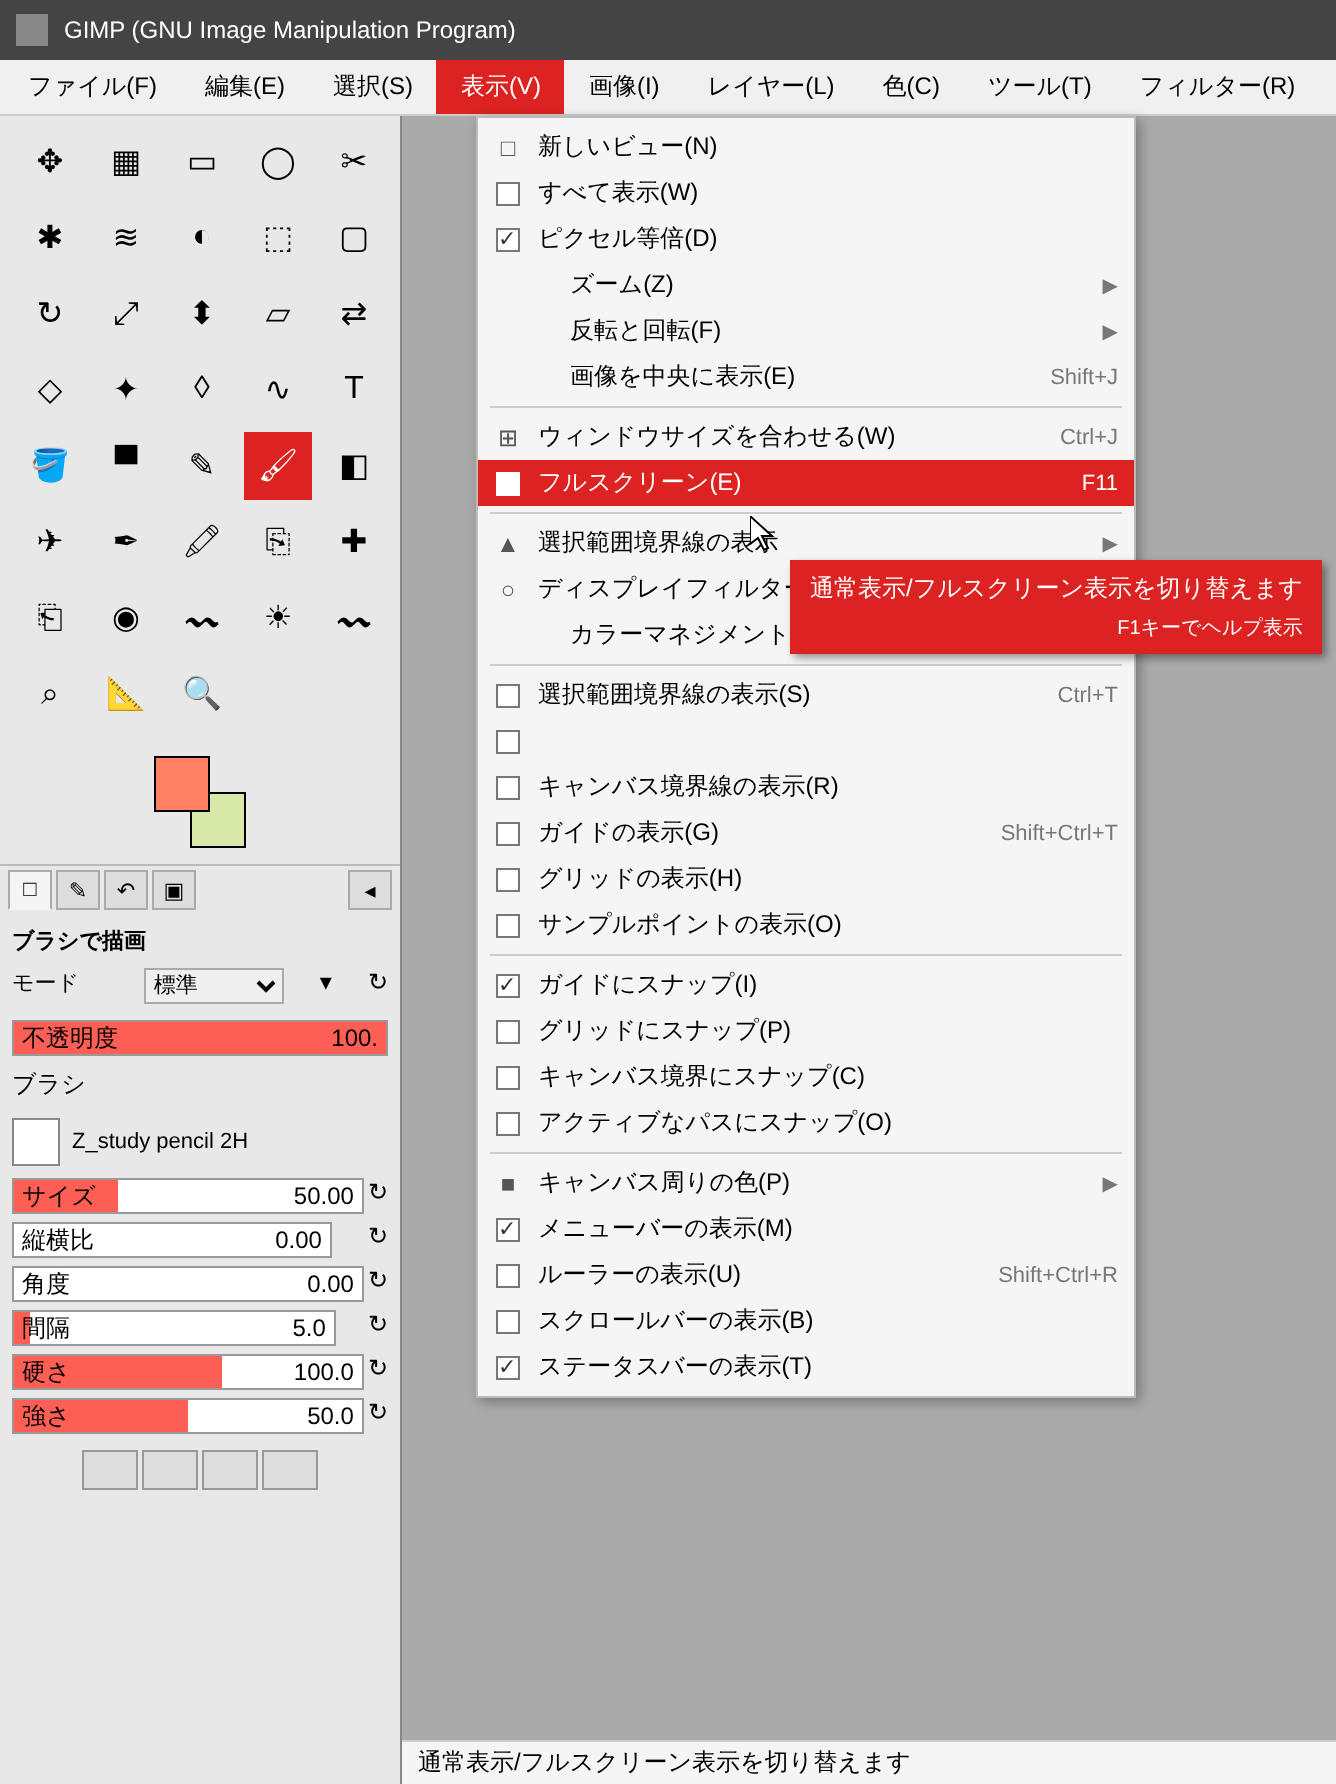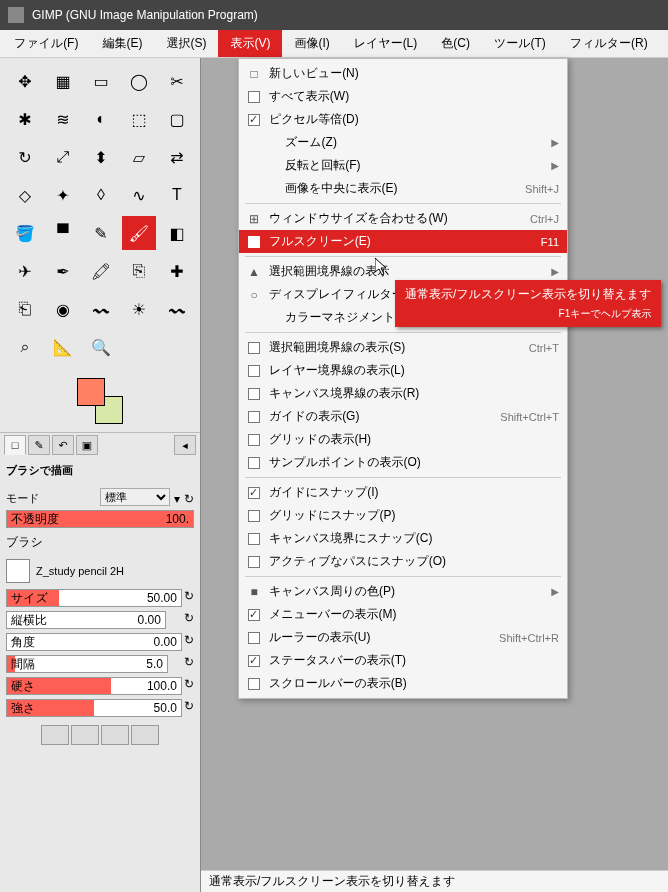--- a/index.html
+++ b/index.html
@@ -17,21 +17,21 @@
 .colorwell{display:flex;justify-content:center;padding:8px 0}
 .colorwell .cw{position:relative;width:46px;height:46px}
 .colorwell .fg{position:absolute;left:0;top:0;width:28px;height:28px;background:#ff8062;border:1px solid #000}
 .colorwell .bg{position:absolute;right:0;bottom:0;width:28px;height:28px;background:#d7e8a8;border:1px solid #000}
 .opttabs{display:flex;gap:2px;padding:2px 4px;border-top:1px solid #bbb}
 .opttabs .tab{width:22px;height:20px;border:1px solid #aaa;background:#ddd;display:flex;align-items:center;justify-content:center;font-size:11px}
 .opttabs .tab.active{background:#f5f5f5;border-bottom:1px solid #f5f5f5}
 .opttabs .corner{margin-left:auto}
 .optpanel{padding:4px 6px;background:#e8e8e8;flex:1;display:flex;flex-direction:column;gap:4px}
 .optpanel .hdr{font-size:11px;font-weight:bold;padding:2px 0}
-.row{display:flex;align-items:flex-end;gap:4px;height:22px}
+.row{display:flex;align-items:flex-start;gap:18px;height:22px}
 .row label{font-size:11px;flex:1}
 .row select,.row input{font-size:11px;height:18px;border:1px solid #aaa}
 .slider{position:relative;height:18px;border:1px solid #999;background:#fff;display:flex;align-items:center;font-size:11px;padding:0 4px}
 .slider .bar{position:absolute;left:0;top:0;bottom:0;background:#fe5f55}
 .slider .lab{position:relative;z-index:1}
 .slider .val{position:relative;z-index:1;margin-left:auto}
 .brushprev{display:flex;align-items:center;gap:6px;padding:2px 0}
 .brushprev .prev{width:24px;height:24px;border:1px solid #888;background:#fff}
 .bottombar{display:flex;gap:2px;padding:4px;justify-content:center}
 .bottombar .btn{width:28px;height:20px;border:1px solid #999;background:#ddd}
@@ -368,21 +368,20 @@
       <span class="ic">
         <span class="chk"></span>
       </span>
       <span class="txt">選択範囲境界線の表示(S)</span>
       <span class="sc">Ctrl+T</span>
     </div>
     <div class="di">
       <span class="ic">
         <span class="chk"></span>
       </span>
-      <span class="txt">レイヤー境界線の表示(L)</span>
     </div>
     <div class="di">
       <span class="ic">
         <span class="chk"></span>
       </span>
       <span class="txt">キャンバス境界線の表示(R)</span>
     </div>
     <div class="di">
       <span class="ic">
         <span class="chk"></span>
@@ -443,29 +442,29 @@
     </div>
     <div class="di">
       <span class="ic">
         <span class="chk"></span>
       </span>
       <span class="txt">ルーラーの表示(U)</span>
       <span class="sc">Shift+Ctrl+R</span>
     </div>
     <div class="di">
       <span class="ic">
+        <span class="chk"></span>
+      </span>
+      <span class="txt">スクロールバーの表示(B)</span>
+    </div>
+    <div class="di">
+      <span class="ic">
         <span class="chk on"></span>
       </span>
       <span class="txt">ステータスバーの表示(T)</span>
-    </div>
-    <div class="di">
-      <span class="ic">
-        <span class="chk"></span>
-      </span>
-      <span class="txt">スクロールバーの表示(B)</span>
     </div>
   </div>
 
 <div class="tooltip">
   <div class="t1">通常表示/フルスクリーン表示を切り替えます</div>
   <div class="t2">F1キーでヘルプ表示</div>
 </div>
 
 <svg class="cursor" width="16" height="20" viewBox="0 0 16 20">
     <path d="M0 0 L0 14 L4 11 L7 17 L9 16 L6 10 L11 10 Z" fill="#fff" stroke="#000" stroke-width="1"></path>

